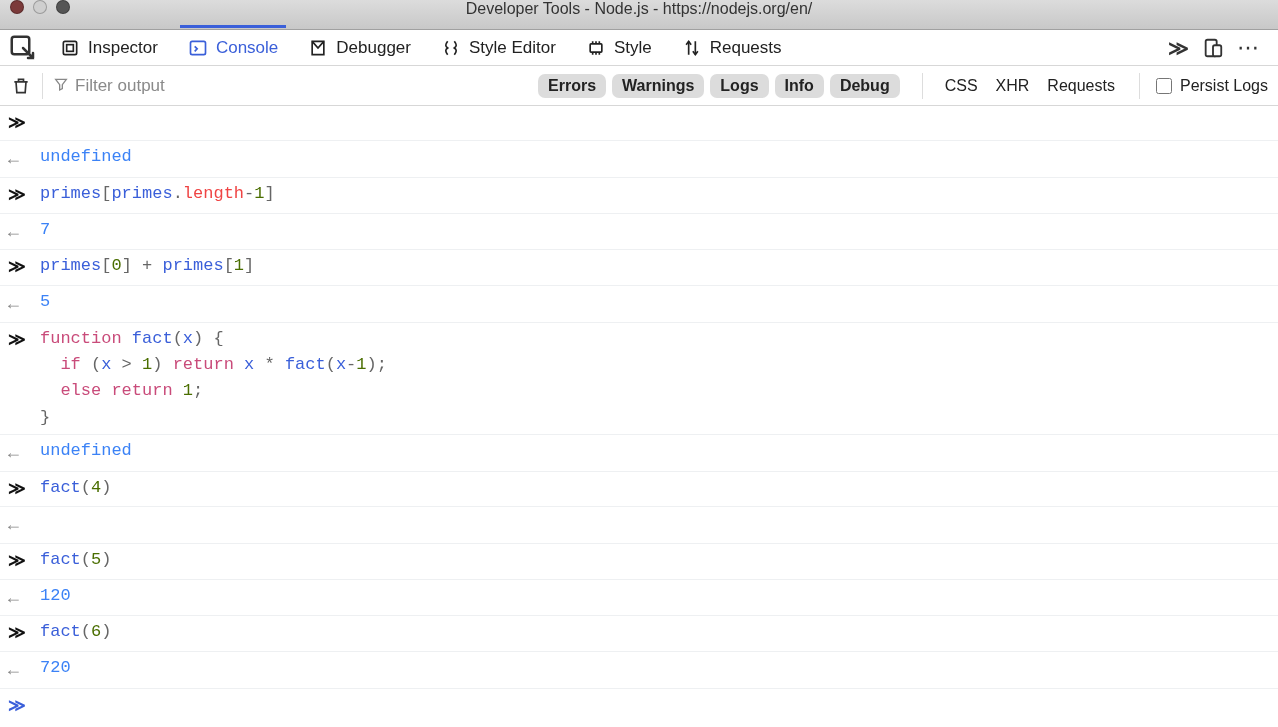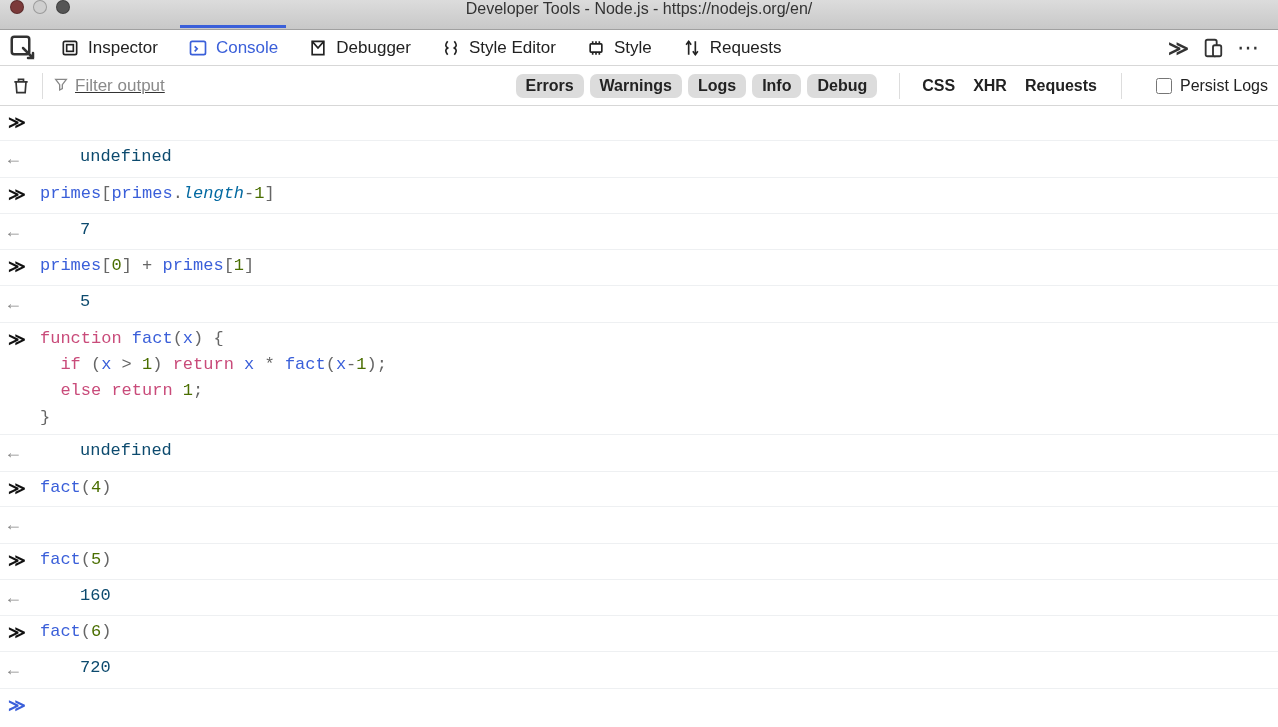--- a/index.html
+++ b/index.html
@@ -80,35 +80,35 @@
     padding: 0 10px;
     gap: 10px;
     font-size: 16px;
     color: #555;
   }
   .toolbar .trash { width: 22px; display:flex; justify-content:center; }
   .toolbar .divider { width: 1px; height: 26px; background: #ddd; }
   .filter-wrap { display: flex; align-items: center; gap: 6px; flex: 0 0 auto; color: #888; }
   .filter-input {
     border: none; outline: none; font-size: 17px; color: #333;
-    width: 150px; background: transparent; text-decoration: underline;
+    width: 150px; background: transparent;
   }
   .filter-input::placeholder { color: #8a8a8a; }
   .toolbar-flex { flex: 1; }
   .pill-group { display: flex; gap: 6px; }
   .pill {
     background: #dcdcdc;
     border-radius: 7px;
     padding: 3px 10px;
     font-size: 16px;
     color: #222;
     font-weight: 600;
   }
-  .source-group { display: flex; gap: 18px; font-size: 16px; color: #222; font-weight: 700; }
-  .persist { display: flex; align-items: center; gap: 8px; font-size: 16px; color: #222; font-weight: 500; margin-left: 18px; }
+  .source-group { display: flex; gap: 18px; font-size: 16px; color: #222; font-weight: 400; }
+  .persist { display: flex; align-items: center; gap: 8px; font-size: 16px; color: #222; font-weight: 500; margin-left: 0; }
   .persist input { width: 16px; height: 16px; }
   
   .console {
     font-family: Menlo, Consolas, "Courier New", monospace;
     font-size: 17px;
     line-height: 1.55;
   }
   .row {
     display: flex;
     align-items: flex-start;
@@ -123,24 +123,24 @@
     align-items: flex-start;
     padding-top: 2px;
     color: #555;
   }
   .row .content { flex: 1; white-space: pre; }
   .prompt-caret { font-weight: 700; color: #111; letter-spacing: -3px; }
   .return-arrow { color: #888; font-size: 18px; }
   
   .kw   { color: #c94b7a; }       
   .name { color: #3a5fd9; }       
-  .prop { color: #0369a1; font-style: italic; }          
+  .prop { color: #ef4444; }          
   .num  { color: #4a6e00; }       
   .op   { color: #666; }          
-  .out  { color: #0c4a6e; margin-left: 40px; }          
+  .out  { color: #3b82f6; }          
   
   .prompt-row .gutter .prompt-caret { color: #3a5fd9; }
 </style>
 </head>
 <body>
 
 <div class="titlebar">
   <div class="traffic-lights">
     <div class="traffic-light tl-close"></div>
     <div class="traffic-light tl-min"></div>
@@ -332,21 +332,21 @@
     <div class="row">
       <div class="gutter">
         <span class="prompt-caret">≫</span>
       </div>
       <div class="content"><span class="name">fact</span><span class="op">(</span><span class="num">5</span><span class="op">)</span></div>
     </div>
     <div class="row">
       <div class="gutter">
         <span class="return-arrow">←</span>
       </div>
-      <div class="content"><span class="out">160</span></div>
+      <div class="content"><span class="out">120</span></div>
     </div>
     <div class="row">
       <div class="gutter">
         <span class="prompt-caret">≫</span>
       </div>
       <div class="content"><span class="name">fact</span><span class="op">(</span><span class="num">6</span><span class="op">)</span></div>
     </div>
     <div class="row">
       <div class="gutter">
         <span class="return-arrow">←</span>

